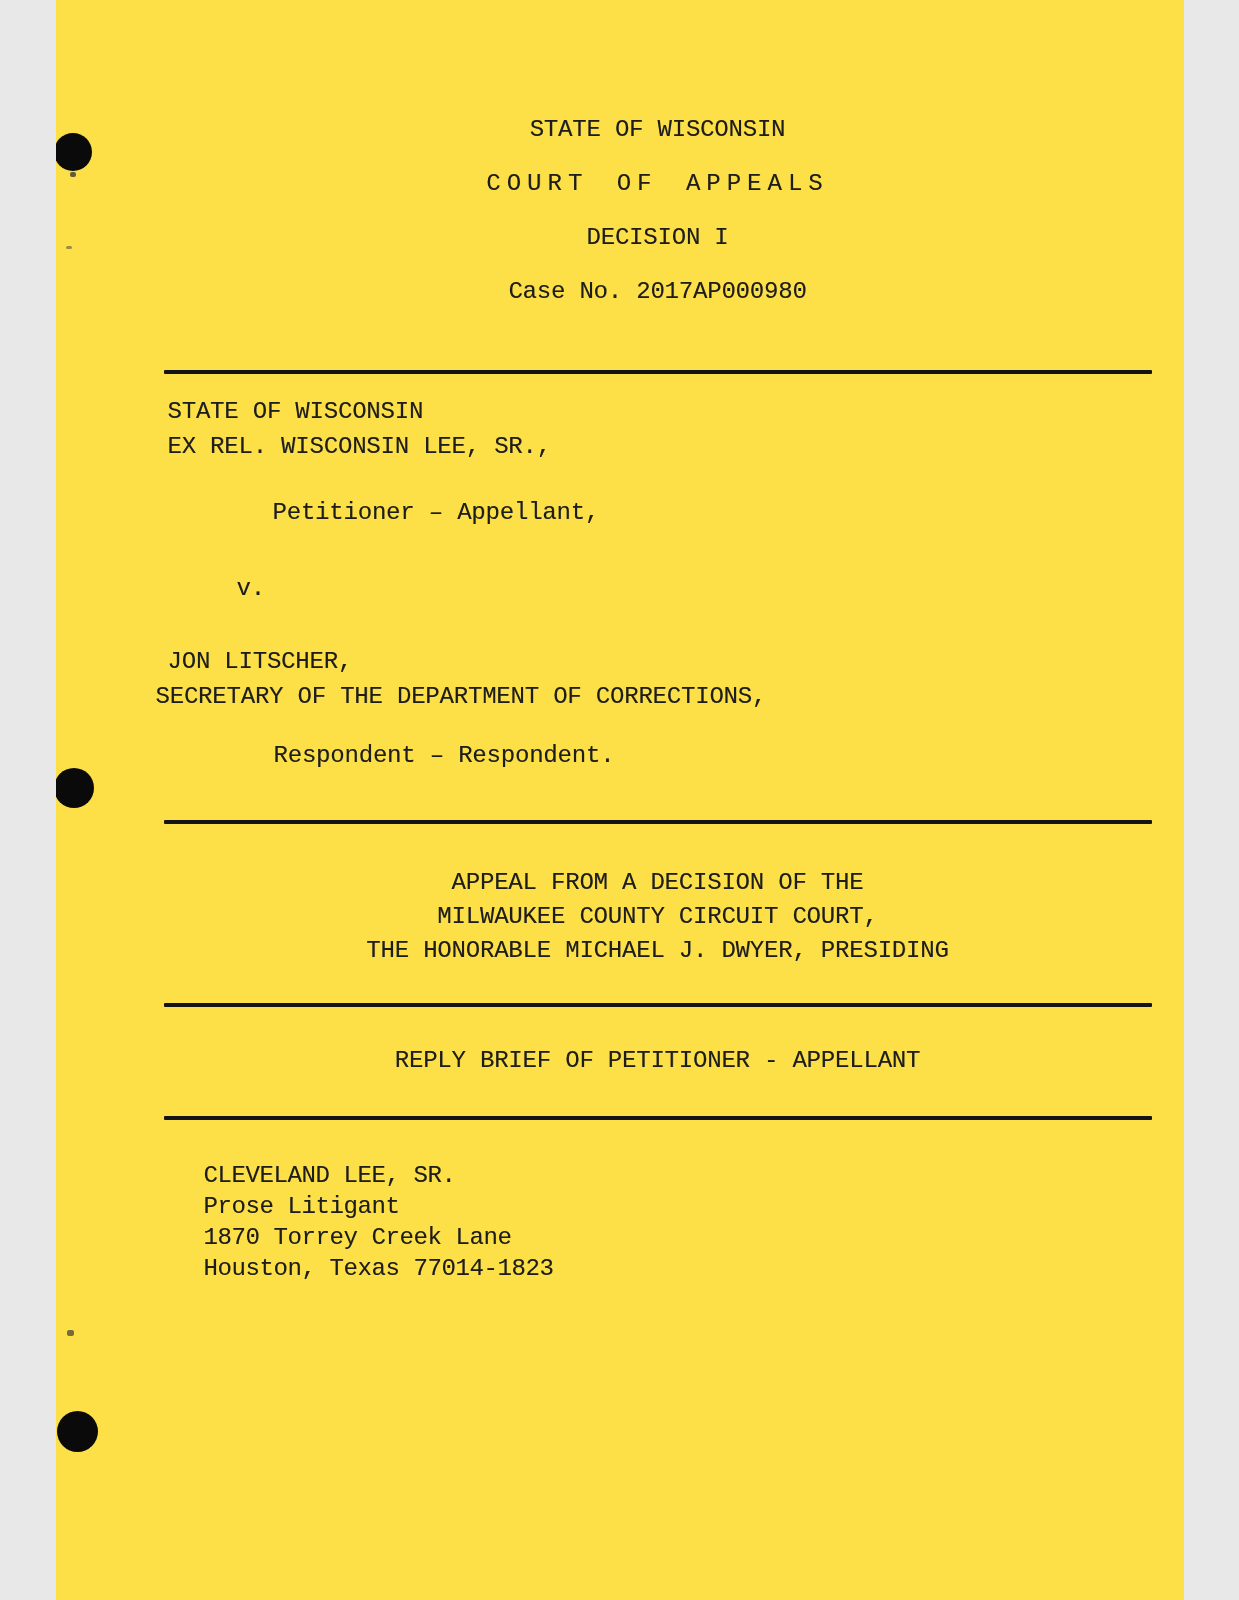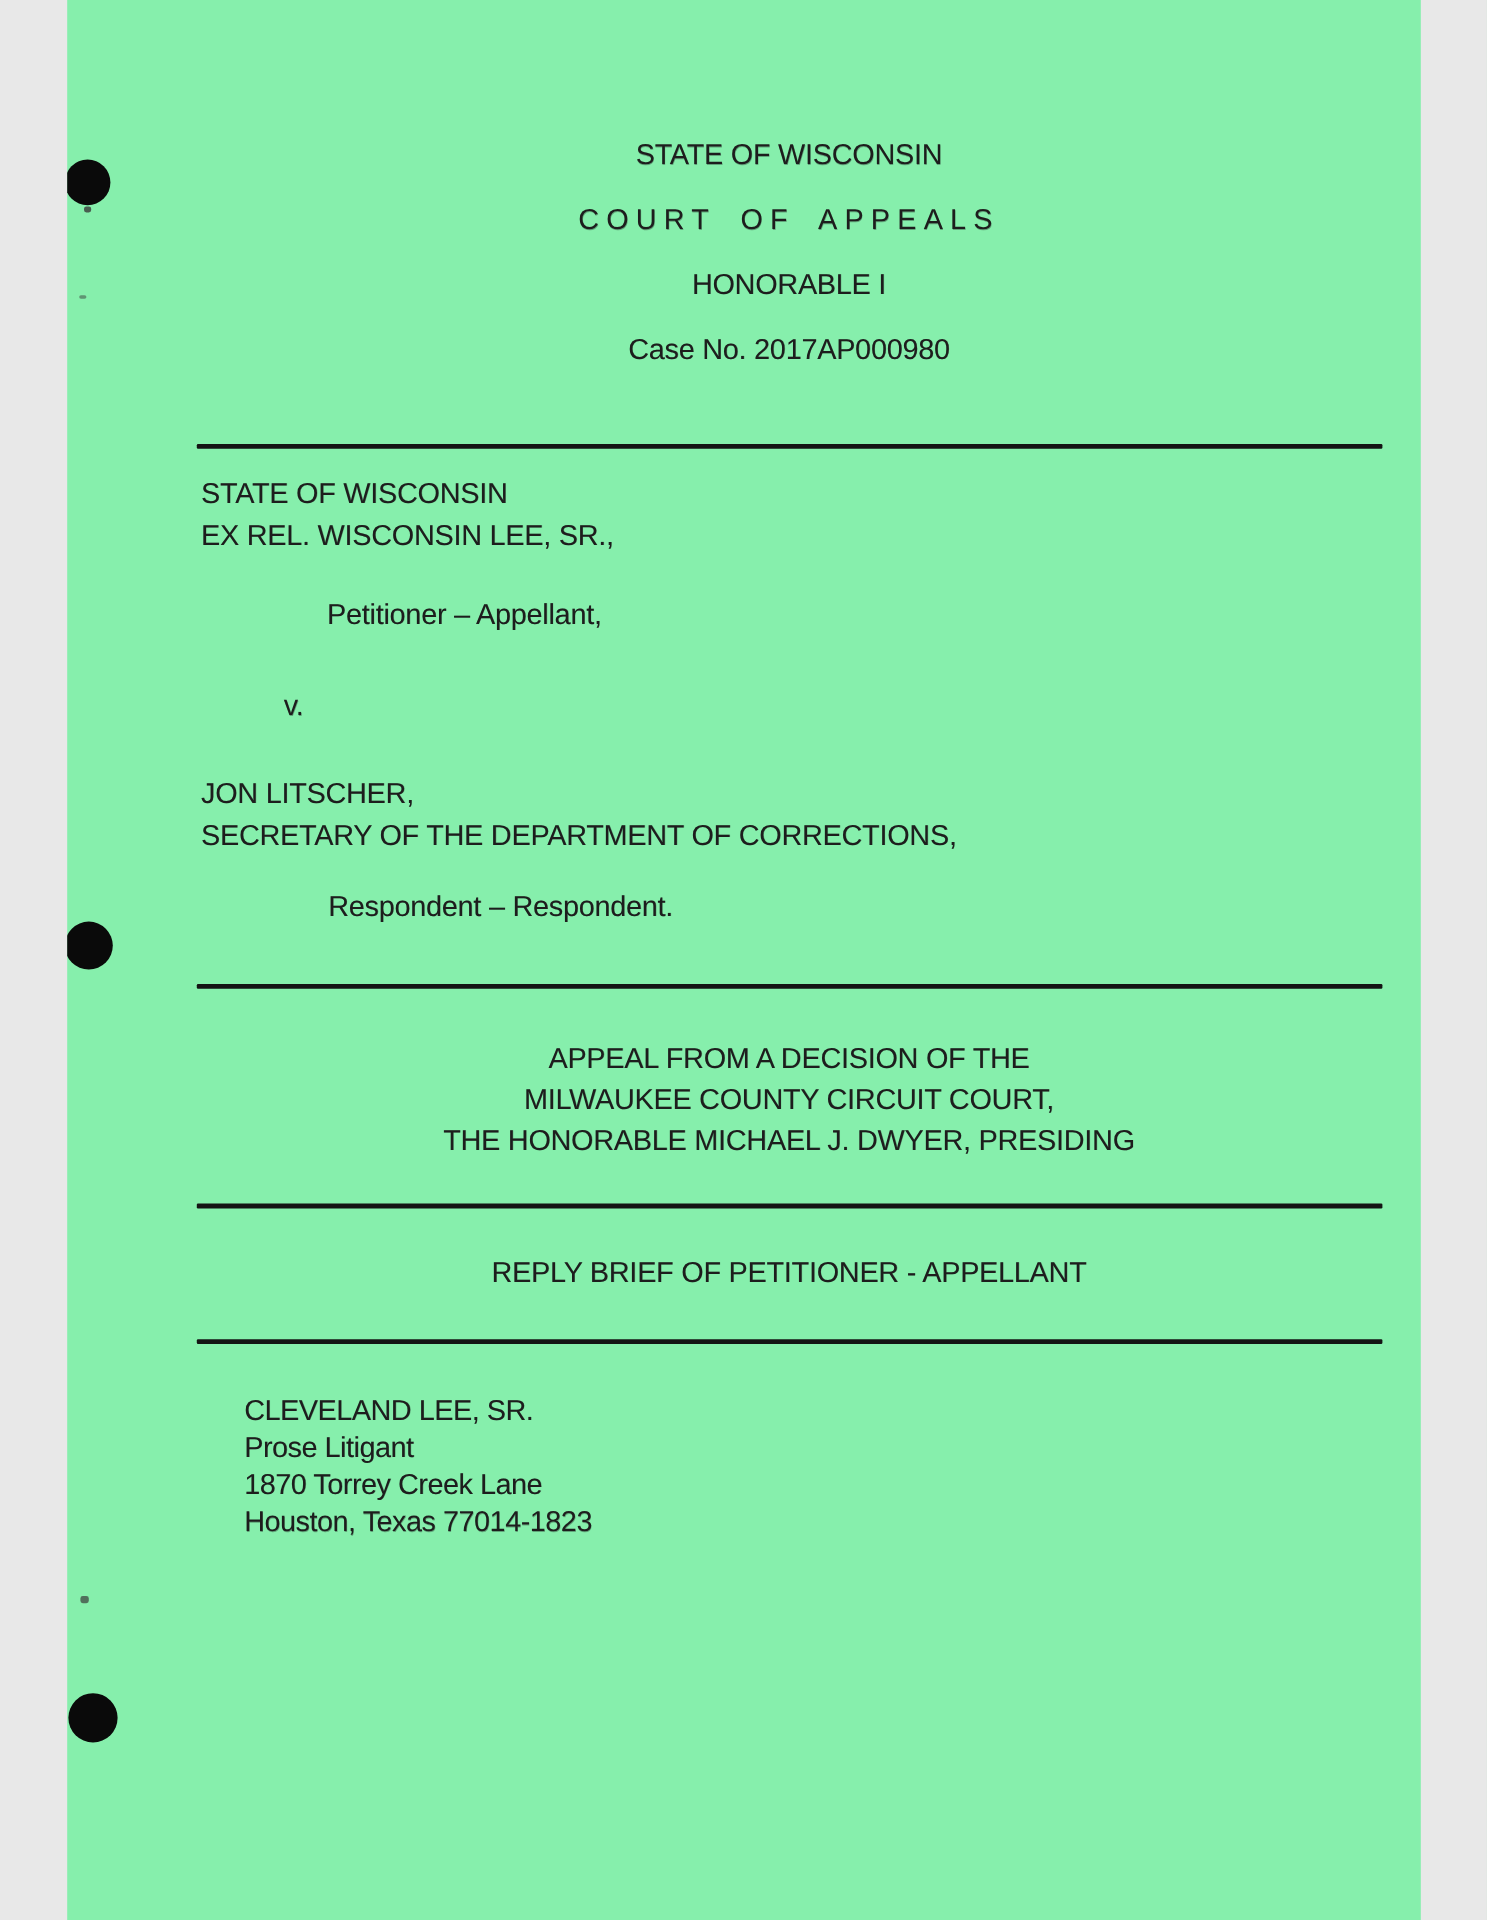--- a/index.html
+++ b/index.html
@@ -5,23 +5,23 @@
   html, body {
     margin: 0;
     padding: 0;
     background: #e8e8e8;
   }
   .page {
     position: relative;
     width: 1128px;
     height: 1600px;
     margin: 0 auto;
-    background: #86efac;
+    background: #fde047;
     overflow: hidden;
-    font-family: Liberation Sans, sans-serif;
+    font-family: Liberation Mono, monospace;
     color: #1d1d1d;
   }
   .txt {
     position: absolute;
     font-size: 24px;
     line-height: 35px;
     letter-spacing: -0.2px;
     white-space: pre;
     text-shadow: 0.3px 0.3px 0.5px rgba(25,25,25,0.35);
   }
@@ -64,34 +64,34 @@
   <div class="punch-hole" style="left:-2px; top:133px; width:38px; height:38px;"></div>
   <div class="punch-hole" style="left:-2px; top:768px; width:40px; height:40px;"></div>
   <div class="punch-hole" style="left:1px; top:1411px; width:41px; height:41px;"></div>
 
   <div class="artifact" style="left:14px; top:172px; width:6px; height:5px; opacity:.8;"></div>
   <div class="artifact" style="left:10px; top:246px; width:6px; height:3px; opacity:.5;"></div>
   <div class="artifact" style="left:11px; top:1330px; width:7px; height:6px; opacity:.7;"></div>
 
   <div class="txt centered single" style="top:118px;">STATE OF WISCONSIN</div>
   <div class="txt centered single spaced-caps" style="top:172px;">COURT OF APPEALS</div>
-  <div class="txt centered single" style="top:226px;">HONORABLE I</div>
+  <div class="txt centered single" style="top:226px;">DECISION I</div>
   <div class="txt centered single" style="top:280px;">Case No. 2017AP000980</div>
 
   <div class="rule" style="top:370px;"></div>
 
   <div class="txt" style="left:112px; top:394px;">STATE OF WISCONSIN</div>
   <div class="txt" style="left:112px; top:429px;">EX REL. WISCONSIN LEE, SR.,</div>
 
   <div class="txt single" style="left:217px; top:501px;">Petitioner – Appellant,</div>
 
   <div class="txt single" style="left:181px; top:577px;">v.</div>
 
   <div class="txt" style="left:112px; top:644px;">JON LITSCHER,</div>
-  <div class="txt" style="left:112px; top:679px;">SECRETARY OF THE DEPARTMENT OF CORRECTIONS,</div>
+  <div class="txt" style="left:100px; top:679px;">SECRETARY OF THE DEPARTMENT OF CORRECTIONS,</div>
 
   <div class="txt single" style="left:218px; top:744px;">Respondent – Respondent.</div>
 
   <div class="rule" style="top:820px;"></div>
 
   <div class="txt centered appeal-block" style="top:866px;">APPEAL FROM A DECISION OF THE</div>
   <div class="txt centered appeal-block" style="top:934px;">THE HONORABLE MICHAEL J. DWYER, PRESIDING</div>
   <div class="txt centered appeal-block" style="top:900px;">MILWAUKEE COUNTY CIRCUIT COURT,</div>
 
   <div class="rule" style="top:1003px;"></div>

